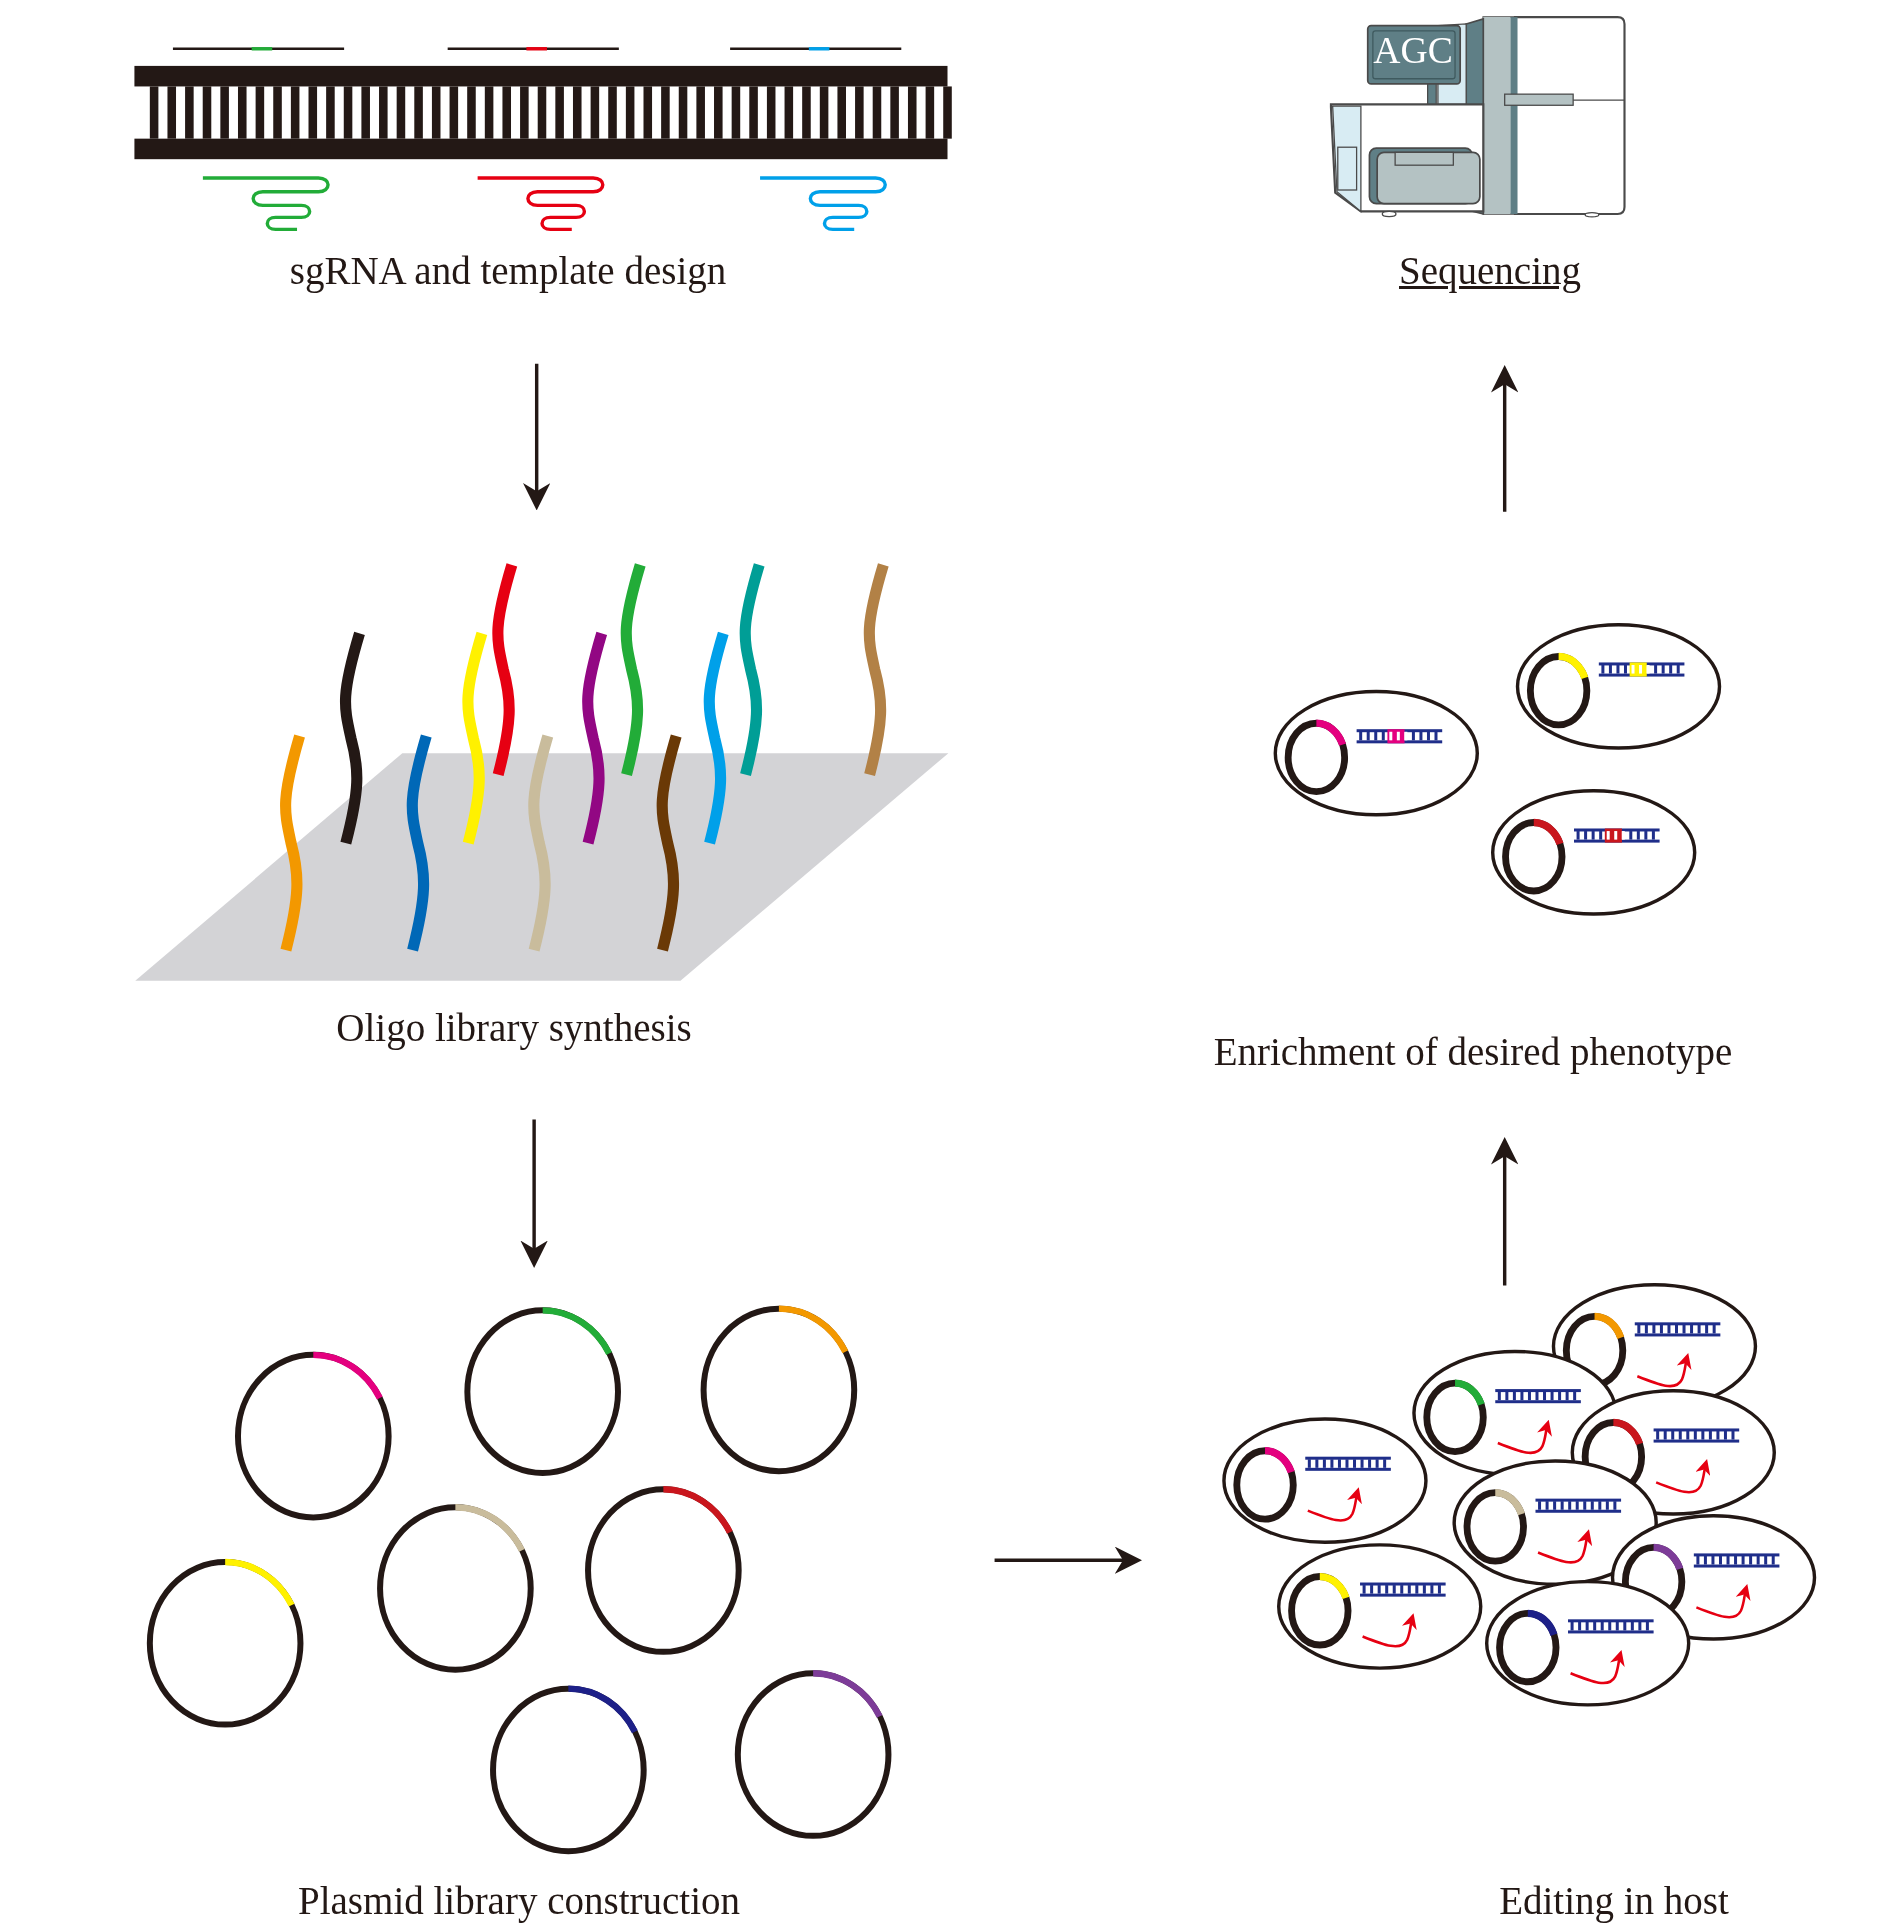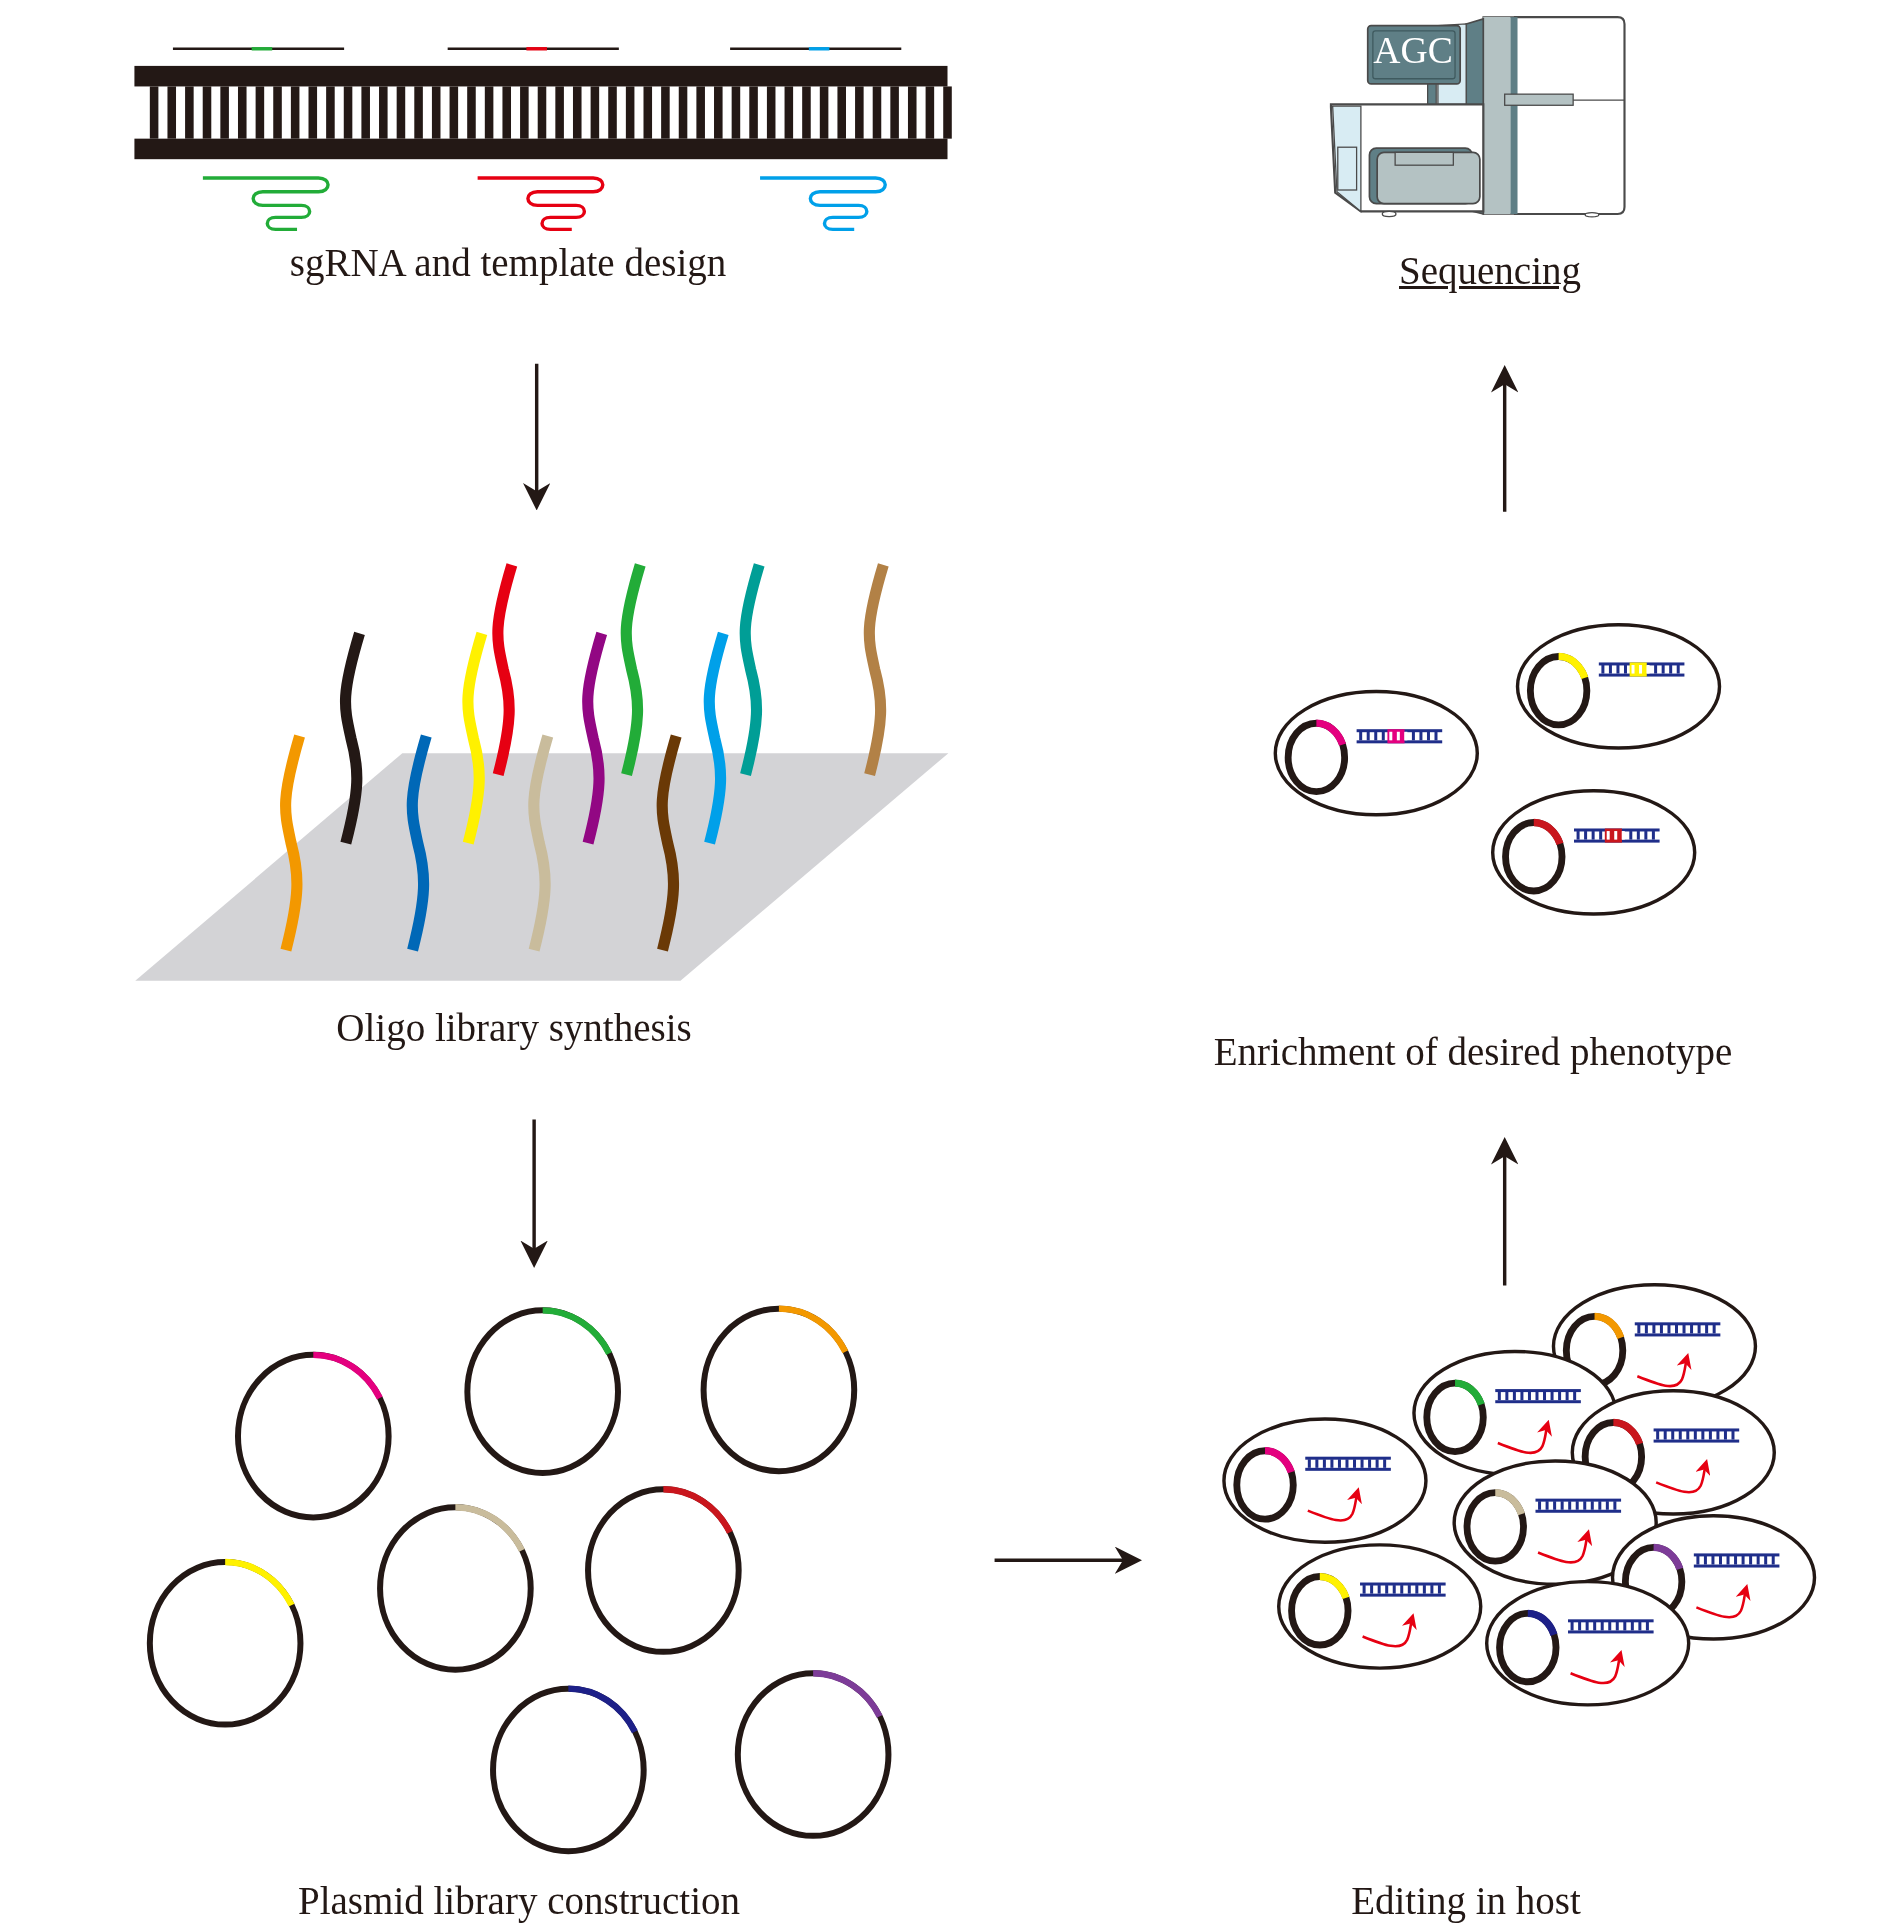--- a/index.html
+++ b/index.html
@@ -423,20 +423,20 @@
       <rect x="1600" y="173" width="120" height="65" rx="8" fill="#5f7f86" stroke="#4a4a4a" stroke-width="2"></rect>
       <rect x="1609" y="178" width="120" height="60" rx="8" fill="#b4c2c3" stroke="#4a4a4a" stroke-width="2"></rect>
       <rect x="1630" y="178" width="68" height="15" fill="#b4c2c3" stroke="#4a4a4a" stroke-width="1.5"></rect>
 
       <ellipse cx="1623" cy="250" rx="8" ry="3" fill="#ffffff" stroke="#4a4a4a" stroke-width="1.5"></ellipse>
       <ellipse cx="1860" cy="251" rx="8" ry="2.5" fill="#ffffff" stroke="#4a4a4a" stroke-width="1.5"></ellipse>
     </g>
   </svg>
 
   
-  <div class="label" style="left:508px; top:243px;">sgRNA and template design</div>
+  <div class="label" style="left:508px; top:251px;">sgRNA and template design</div>
   <div class="label" style="left:514px; top:1008px;text-align:right;">Oligo library synthesis</div>
   <div class="label" style="left:519px; top:1881px;text-align:center;">Plasmid library construction</div>
-  <div class="label" style="left:1466px; top:1881px;">Editing in host</div>
+  <div class="label" style="left:1614px; top:1881px;">Editing in host</div>
   <div class="label" style="left:1473px; top:1008px;margin-top:24px;">Enrichment of desired phenotype</div>
   <div class="label" style="left:1490px; top:251px;text-decoration:underline;">Sequencing</div>
 </div>
 
 
 </body></html>

